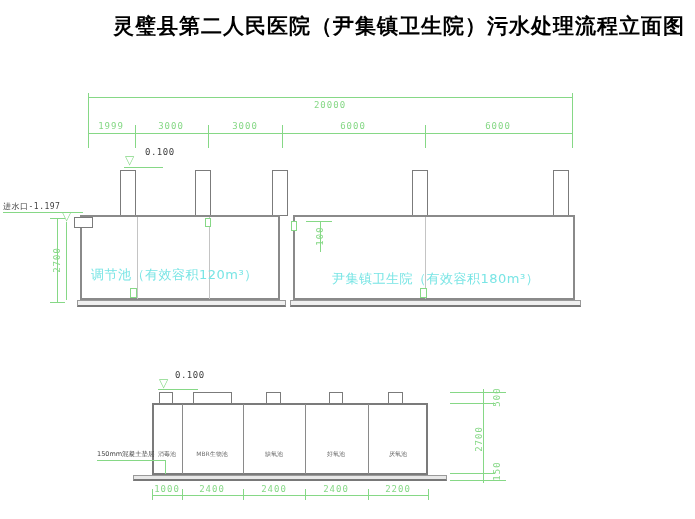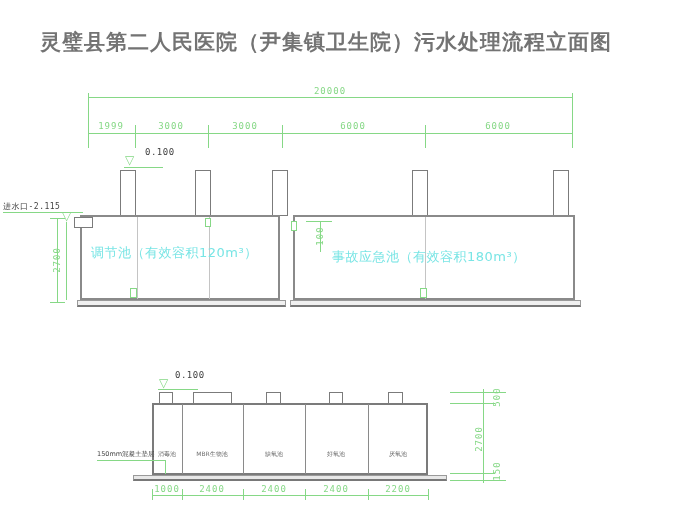--- a/index.html
+++ b/index.html
@@ -21,44 +21,44 @@
   .box{position:absolute;border:1px solid var(--line);background:#fff;box-sizing:border-box;}
   .tank{position:absolute;border:2px solid #8a8a8a;background:#fff;box-sizing:border-box;}
   .divider{position:absolute;width:1px;background:var(--lite);}
   .slab{position:absolute;background:#f0f0f0;border:1px solid #9a9a9a;border-bottom:2px solid #787878;box-sizing:border-box;}
   .gsq{position:absolute;border:1px solid var(--green);background:#fff;box-sizing:border-box;}
   
   .dimtxt{position:absolute;color:var(--green);font:9px "DejaVu Sans Mono",monospace;letter-spacing:1px;text-align:center;white-space:nowrap;}
   .rot{transform:rotate(-90deg);transform-origin:center;}
   .lvltxt{position:absolute;color:var(--ink);font:9px "DejaVu Sans Mono",monospace;letter-spacing:0.5px;white-space:nowrap;}
   .tri{position:absolute;color:var(--green);font-size:12px;line-height:11px;font-family:"DejaVu Sans",sans-serif;}
-  .cyan{position:absolute;color:var(--cyan);font:13px "DejaVu Sans",sans-serif;letter-spacing:0.5px;white-space:nowrap;}
+  .cyan{position:absolute;color:var(--cyan);font:13px "DejaVu Sans",sans-serif;letter-spacing:0.5px;white-space:nowrap;margin-top:22px;}
   .tiny{position:absolute;color:#6f6f6f;font:6px "DejaVu Sans",sans-serif;text-align:center;white-space:nowrap;}
   .tiny2{position:absolute;color:var(--ink);font:6.5px "DejaVu Sans",sans-serif;white-space:nowrap;}
-  #title{position:absolute;left:40px;top:28px;width:645px;text-align:left;
-         color:#737373;font:bold 21px "Liberation Serif","DejaVu Serif",serif;letter-spacing:1px;white-space:nowrap;}
+  #title{position:absolute;left:40px;top:12px;width:645px;text-align:right;
+         color:#000000;font:bold 21px "Liberation Serif","DejaVu Serif",serif;letter-spacing:1px;white-space:nowrap;}
 </style>
 </head>
 <body>
 
 <div id="canvas">
 
   <div id="title">灵璧县第二人民医院（尹集镇卫生院）污水处理流程立面图</div>
 
   <div>
 
     <div class="gl vl" style="left:88px;top:93px;height:55px;"></div>
     <div class="gl vl" style="left:572px;top:93px;height:55px;"></div>
     <div class="gl vl" style="left:135px;top:125px;height:23px;"></div>
     <div class="gl vl" style="left:208px;top:125px;height:23px;"></div>
     <div class="gl vl" style="left:282px;top:125px;height:23px;"></div>
     <div class="gl vl" style="left:425px;top:125px;height:23px;"></div>
 
     <div class="gl hl" style="left:88px;top:97px;width:484px;"></div>
-    <div class="dimtxt" style="left:88px;top:86px;width:484px;">20000</div>
+    <div class="dimtxt" style="left:88px;top:100px;width:484px;">20000</div>
 
     <div class="gl hl" style="left:88px;top:133px;width:484px;"></div>
     <div class="gl vl" style="left:88px;top:127px;height:12px;"></div>
     <div class="gl vl" style="left:135px;top:127px;height:12px;"></div>
     <div class="gl vl" style="left:208px;top:127px;height:12px;"></div>
     <div class="gl vl" style="left:282px;top:127px;height:12px;"></div>
     <div class="gl vl" style="left:425px;top:127px;height:12px;"></div>
     <div class="gl vl" style="left:572px;top:127px;height:12px;"></div>
     <div class="dimtxt" style="left:86px;top:121px;width:50px;">1999</div>
     <div class="dimtxt" style="left:146px;top:121px;width:50px;">3000</div>
@@ -83,37 +83,37 @@
     <div class="divider" style="left:425px;top:217px;height:82px;"></div>
 
     <div class="slab" style="left:77px;top:300px;width:209px;height:7px;"></div>
     <div class="slab" style="left:290px;top:300px;width:291px;height:7px;"></div>
 
     <div class="gsq" style="left:205px;top:218px;width:6px;height:9px;"></div>
     <div class="gsq" style="left:291px;top:221px;width:6px;height:10px;"></div>
     <div class="gsq" style="left:130px;top:288px;width:7px;height:10px;"></div>
     <div class="gsq" style="left:420px;top:288px;width:7px;height:10px;"></div>
 
-    <div class="lvltxt" style="left:3px;top:201px;font-size:8px;">进水口-2.115</div>
+    <div class="lvltxt" style="left:3px;top:201px;font-size:8px;">进水口-1.197</div>
     <div class="gl hl" style="left:3px;top:212px;width:80px;"></div>
     <div class="tri" style="left:62px;top:211px;">▽</div>
     <div class="gl vl" style="left:66px;top:222px;height:78px;"></div>
     <div class="box" style="left:74px;top:217px;width:19px;height:11px;"></div>
 
     <div class="gl vl" style="left:57px;top:218px;height:85px;"></div>
     <div class="gl hl" style="left:50px;top:218px;width:15px;"></div>
     <div class="gl hl" style="left:50px;top:302px;width:15px;"></div>
     <div class="dimtxt rot" style="left:35px;top:255px;width:44px;">2700</div>
 
     <div class="gl hl" style="left:306px;top:221px;width:26px;"></div>
     <div class="gl vl" style="left:320px;top:221px;height:31px;"></div>
     <div class="dimtxt rot" style="left:304px;top:231px;width:32px;">100</div>
 
     <div class="cyan" style="left:91px;top:244px;">调节池（有效容积120m³）</div>
-    <div class="cyan" style="left:332px;top:248px;">事故应急池（有效容积180m³）</div>
+    <div class="cyan" style="left:332px;top:248px;">尹集镇卫生院（有效容积180m³）</div>
   </div>
 
   <div>
 
     <div class="lvltxt" style="left:175px;top:370px;">0.100</div>
     <div class="tri" style="left:159px;top:378px;">▽</div>
     <div class="gl hl" style="left:158px;top:389px;width:40px;"></div>
 
     <div class="box" style="left:159px;top:392px;width:14px;height:12px;"></div>
     <div class="box" style="left:193px;top:392px;width:39px;height:12px;"></div>

